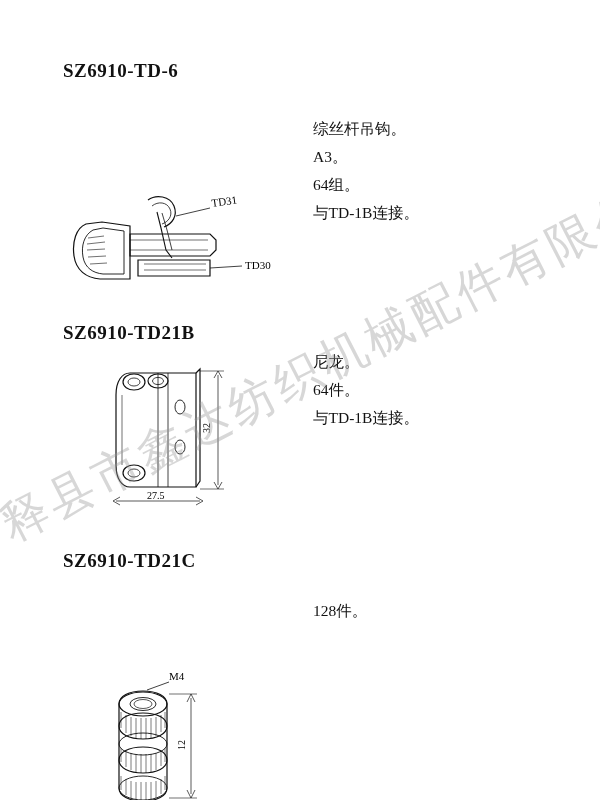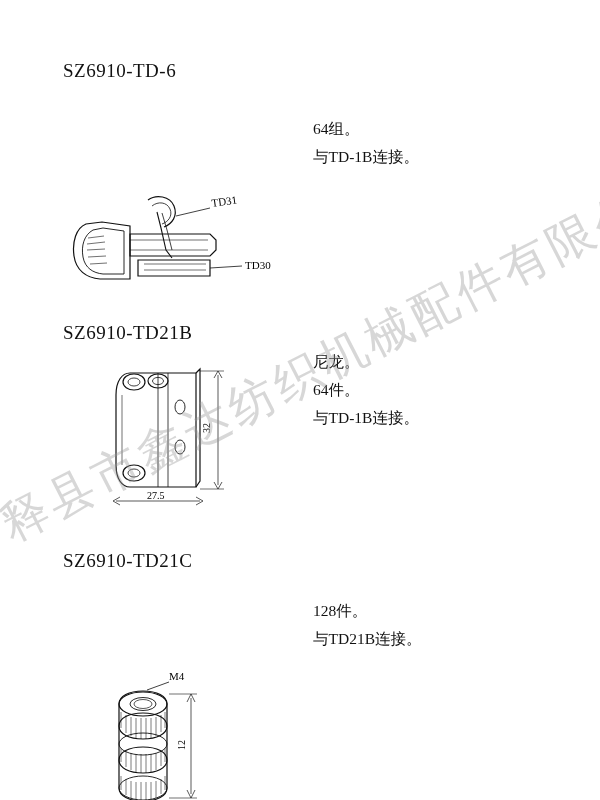--- a/index.html
+++ b/index.html
@@ -43,21 +43,21 @@
 
   
   .section {
     position: absolute;
     left: 0;
     width: 600px;
   }
   .part-code {
     position: absolute;
     font-family: "Liberation Serif", serif;
-    font-weight: normal;
+    font-weight: bold;
     font-size: 19px;
     letter-spacing: 0.5px;
     white-space: nowrap;
   }
   .spec-block {
     position: absolute;
     font-family: "Liberation Serif", serif;
     font-size: 15.5px;
     line-height: 28px;
     white-space: nowrap;
@@ -77,20 +77,22 @@
   }
 </style>
 </head>
 <body>
 
 <div class="section" style="top:0;">
 
   <div class="part-code" style="left:63px; top:60px;">SZ6910-TD-6</div>
 
   <div class="spec-block" style="left:313px; top:115px;">
+    <span class="spec-line">综丝杆吊钩。</span>
+    <span class="spec-line">A3。</span>
     <span class="spec-line">64组。</span>
     <span class="spec-line">与TD-1B连接。</span>
   </div>
 
   <div class="figure" style="left:60px; top:180px;">
     <svg width="220" height="120" viewBox="0 0 220 120">
       <g fill="none" stroke="#111" stroke-width="1.2">
 
         <path d="M26 44 C16 48 12 62 14 76 C16 90 26 98 40 99 L70 99 L70 46 L42 42 Z"></path>
         <path d="M33 50 C24 55 21 66 23 77 C25 88 33 93 43 94 L64 94 L64 51 L43 48 Z" stroke-width="0.9"></path>
@@ -167,21 +169,20 @@
     </svg>
   </div>
 </div>
 
 <div class="section" style="top:0;">
 
   <div class="part-code" style="left:63px; top:550px;">SZ6910-TD21C</div>
 
   <div class="spec-block" style="left:313px; top:597px;">
     <span class="spec-line">128件。</span>
-    <span class="spec-line">与TD21B连接。</span>
   </div>
 
   <div class="figure" style="left:95px; top:618px;margin-top:44px;">
     <svg width="180" height="150" viewBox="0 0 180 150">
       <g fill="none" stroke="#111" stroke-width="1.2">
 
         <path d="M52 28 L74 20" stroke-width="0.8"></path>
 
         <path d="M24 42 C24 34 34 29 48 29 C62 29 72 34 72 42 L72 64 C72 72 62 77 48 77 C34 77 24 72 24 64 Z"></path>
         <ellipse cx="48" cy="42" rx="24" ry="12"></ellipse>

